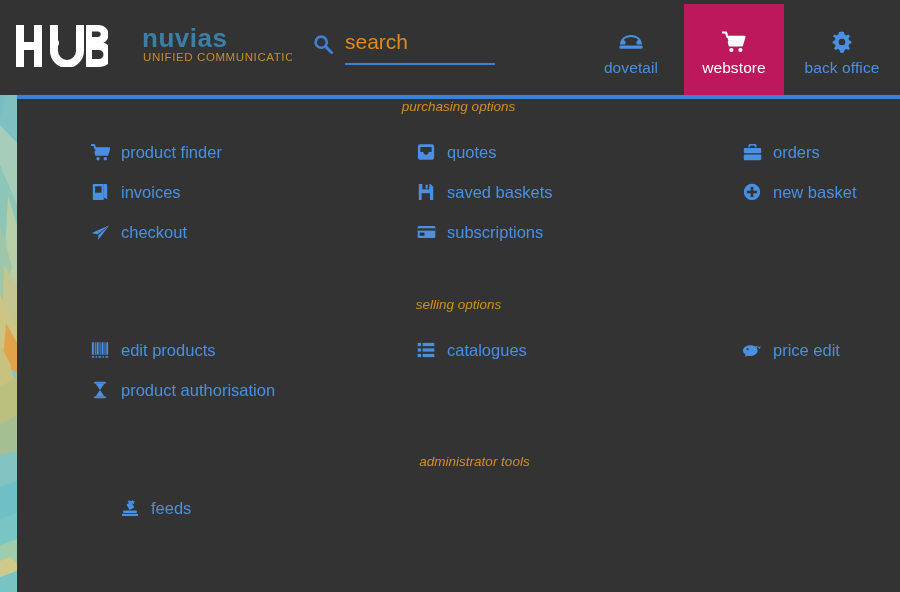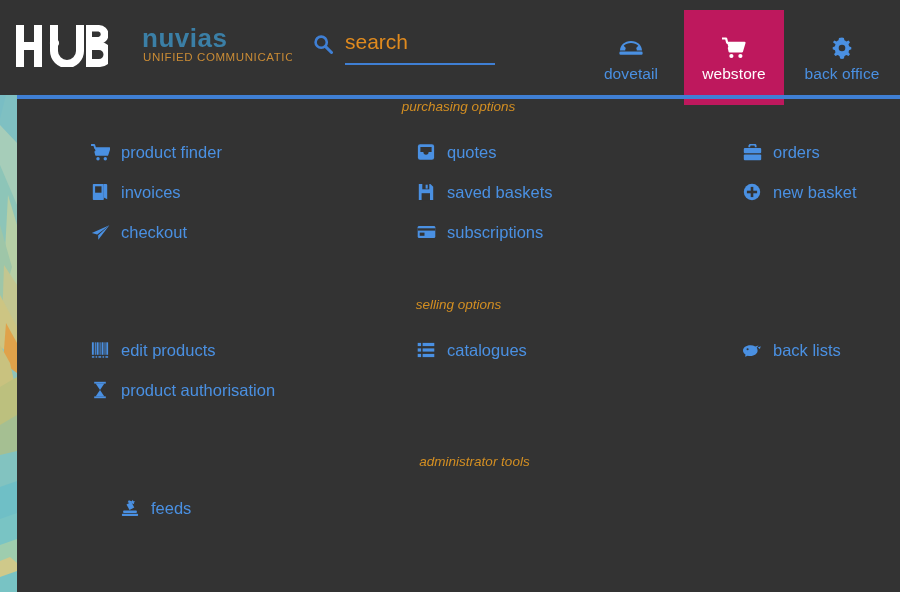--- a/index.html
+++ b/index.html
@@ -34,21 +34,21 @@
   #search-icon { margin-top:5px; flex:0 0 auto; }
   #search-field {
     margin-left:12px; width:150px;
     border:none; border-bottom:2px solid #3f7fd4; background:transparent;
     color:#e08a1e; font-family:"Liberation Sans", sans-serif;
     font-size:21px; line-height:26px; padding:0 0 8px 0; outline:none;
   }
   #search-field::placeholder { color:#e08a1e; opacity:1; }
 
   
-  #nav { position:absolute; right:0; top:10px; height:89px; display:flex; }
+  #nav { position:absolute; right:0; top:4px; height:89px; display:flex; }
   .nav-tab {
     width:100px; height:95px; display:flex; flex-direction:column;
     align-items:center; justify-content:center; cursor:pointer;
     color:#4a90e2; background:#333333; text-decoration:none;
   }
   .nav-tab .nav-icon { height:26px; display:flex; align-items:flex-end; }
   .nav-tab .nav-label { font-size:15.5px; margin-top:6px; letter-spacing:.1px; }
   .nav-tab.active { background:#be185d; color:#ffffff; }
   #tab-dovetail { width:106px; }
   #tab-webstore { width:100px; }
@@ -346,21 +346,21 @@
       </div>
       <div class="cell">
         <a class="menu-item" href="#">
           <span class="mi-icon">
             <svg width="20" height="16" viewBox="0 0 20 16" aria-hidden="true">
               <path d="M8.3 3.2 C4.2 3.2 1 5.6 1 8.5 c0 1.6 1 3 2.5 3.9 l-0.4 2.4 2.6 -1.1 a10 10 0 0 0 2.6 0.3 c4.1 0 7.3 -2.4 7.3 -5.5 0 -1 -0.35 -1.9 -0.95 -2.7 l2 -2.3 -3.4 0.9 A9.6 9.6 0 0 0 8.3 3.2 Z" fill="#4a90e2"></path>
               <circle cx="5.6" cy="7.3" r="1.05" fill="#333333"></circle>
               <path d="M15.8 5.4 l2.9 -1.1 -0.8 2.6 Z" fill="#4a90e2"></path>
             </svg>
           </span>
-          <span class="mi-label">back lists</span>
+          <span class="mi-label">price edit</span>
         </a>
       </div>
 
       <div class="cell">
         <a class="menu-item" href="#">
           <span class="mi-icon">
             <svg width="14" height="18" viewBox="0 0 14 18" aria-hidden="true">
               <rect x="1.2" y="0.8" width="11.6" height="1.8" fill="#4a90e2"></rect>
               <rect x="1.2" y="15.4" width="11.6" height="1.8" fill="#4a90e2"></rect>
               <path d="M2.6 2.6 h8.8 L7 8.9 Z" fill="#4a90e2"></path>

